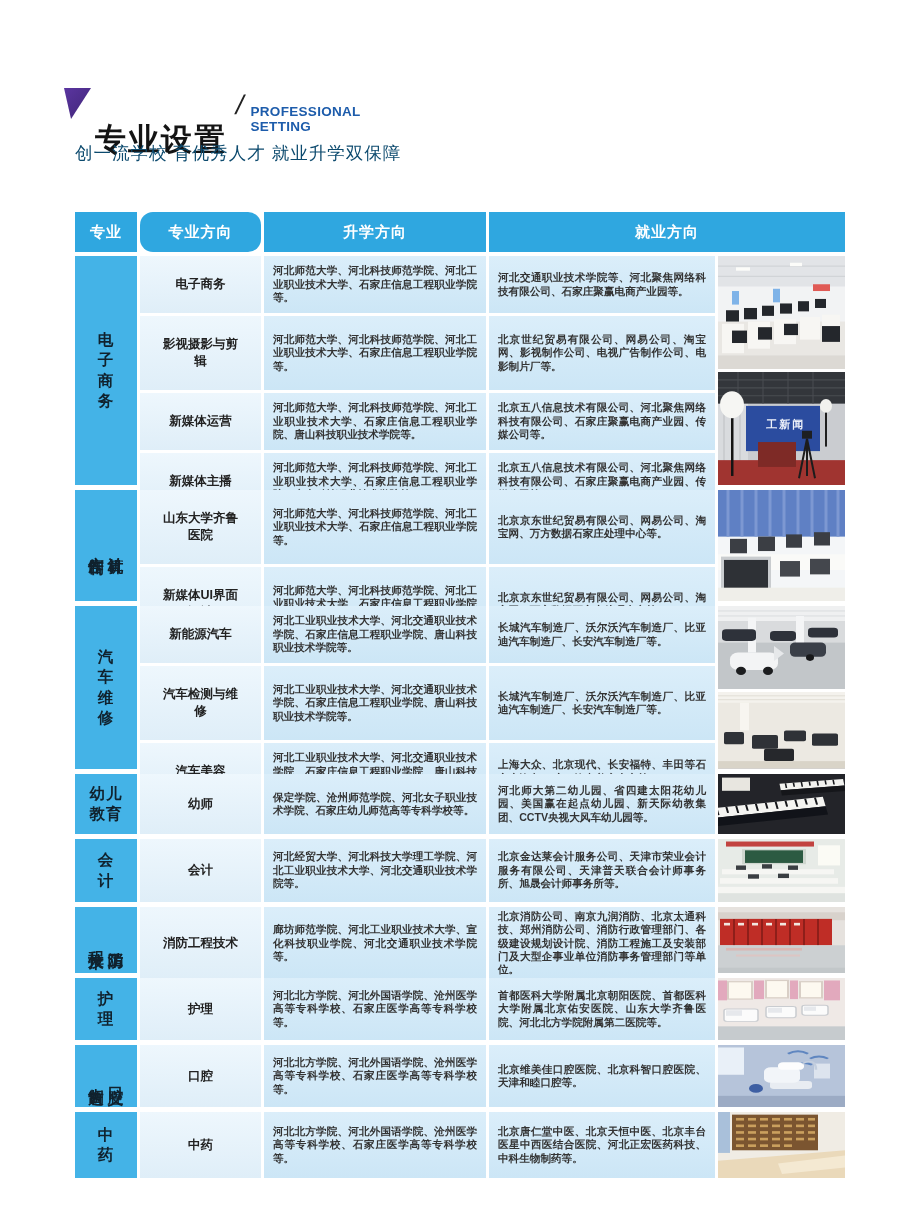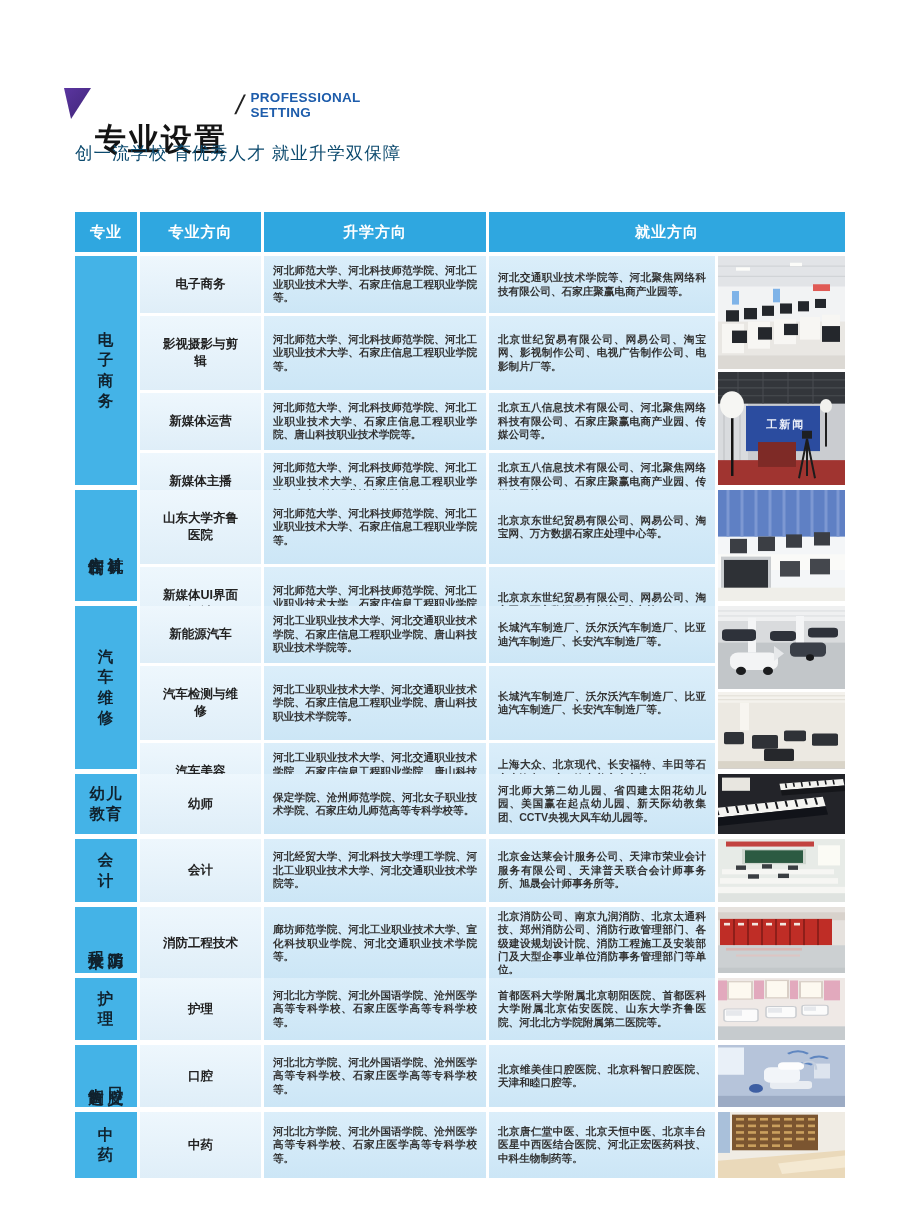--- a/index.html
+++ b/index.html
@@ -4,30 +4,30 @@
 <style>
   * { margin:0; padding:0; box-sizing:border-box; }
   html,body { width:900px; height:1221px; background:#ffffff; font-family:"Liberation Sans","DejaVu Sans",sans-serif; }
   #page { position:relative; width:900px; height:1221px; background:#fff; overflow:hidden; }
 
   
   #titlebar { position:absolute; left:64px; top:86px; display:flex; align-items:flex-start; }
   .tri { width:27px; height:31px; background:linear-gradient(135deg,#5b35a0,#3f2577); clip-path:polygon(0 0,100% 0,26% 100%); margin-right:4px; margin-top:2px; }
   .title-cn { font-size:31px; font-weight:bold; color:#141414; letter-spacing:2px; line-height:1.1;margin-top:37px; }
   .title-slash { font-size:27px; color:#222; margin:4px 7px 0 9px; transform:skewX(-12deg); font-weight:400; }
-  .title-en { margin-top:4px; font-size:13.5px; font-weight:bold; color:#1d5cab; line-height:1.12; letter-spacing:0.3px; }
+  .title-en { margin-top:18px; font-size:13.5px; font-weight:bold; color:#1d5cab; line-height:1.12; letter-spacing:0.3px; }
 
   
   #tagline { position:absolute; left:75px; top:141px; width:770px; text-align:left; font-size:17.5px; color:#0c4a6e; letter-spacing:1px; }
 
   
   #table { position:absolute; left:75px; top:180px; width:770px; }
   .thead { display:flex; gap:3px; height:40px; margin-bottom:4px;margin-top:32px; }
   .thead .hc { background:#2fa7e0; color:#fff; font-size:15px; font-weight:bold; display:flex; align-items:center; justify-content:center; letter-spacing:1px; }
-  .hc.c1 { width:62px; } .hc.c2 { width:121px; } .hc.c3 { width:222px; } .hc.c4 { flex:1; }
+  .hc.c1 { width:62px; } .hc.c2 { width:121px;border-radius:13px; } .hc.c3 { width:222px; } .hc.c4 { flex:1; }
 
   .sec { display:flex; gap:3px; margin-bottom:5px; }
   .sec .label { width:62px; background:linear-gradient(180deg,#4cb8ea,#3badе4); background:#44b3e7; color:#10222e; font-size:15.5px; font-weight:bold;
     display:flex; align-items:center; justify-content:center; text-align:center; white-space:pre-line; line-height:1.3; letter-spacing:1px; }
   .sec .label.vrl { writing-mode:vertical-rl; text-orientation:upright; line-height:1.25; letter-spacing:1px; }
   .rows { flex:1; display:flex; flex-direction:column; gap:3px; }
   .row { flex:1; display:flex; gap:3px; }
   .dir { width:121px; background:linear-gradient(180deg,#eef7fd,#dfeef8); display:flex; align-items:center; justify-content:center;
     font-size:12.5px; font-weight:bold; color:#222; text-align:center; padding:20px; }
   .fur { width:222px; }

